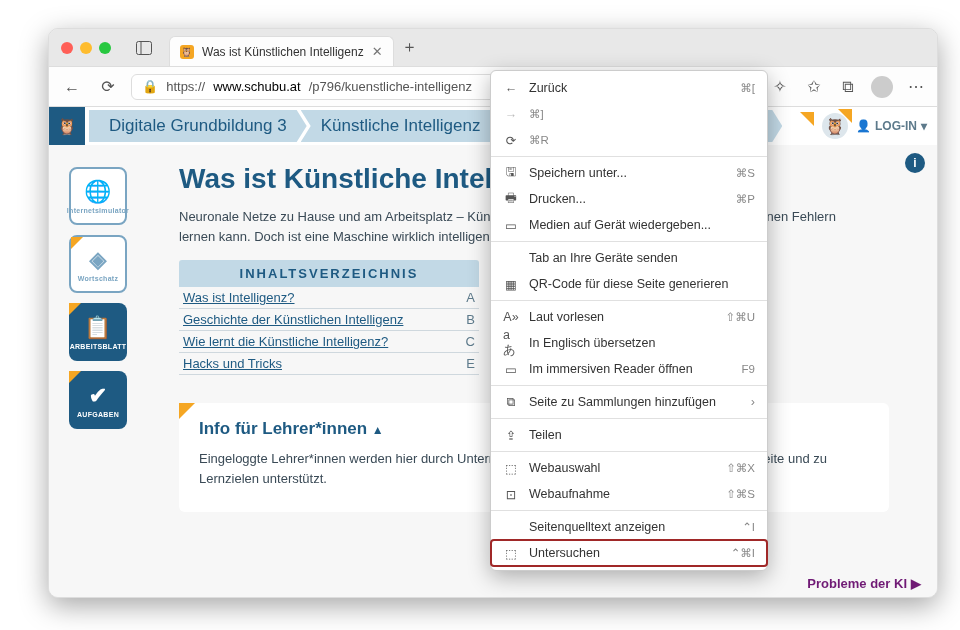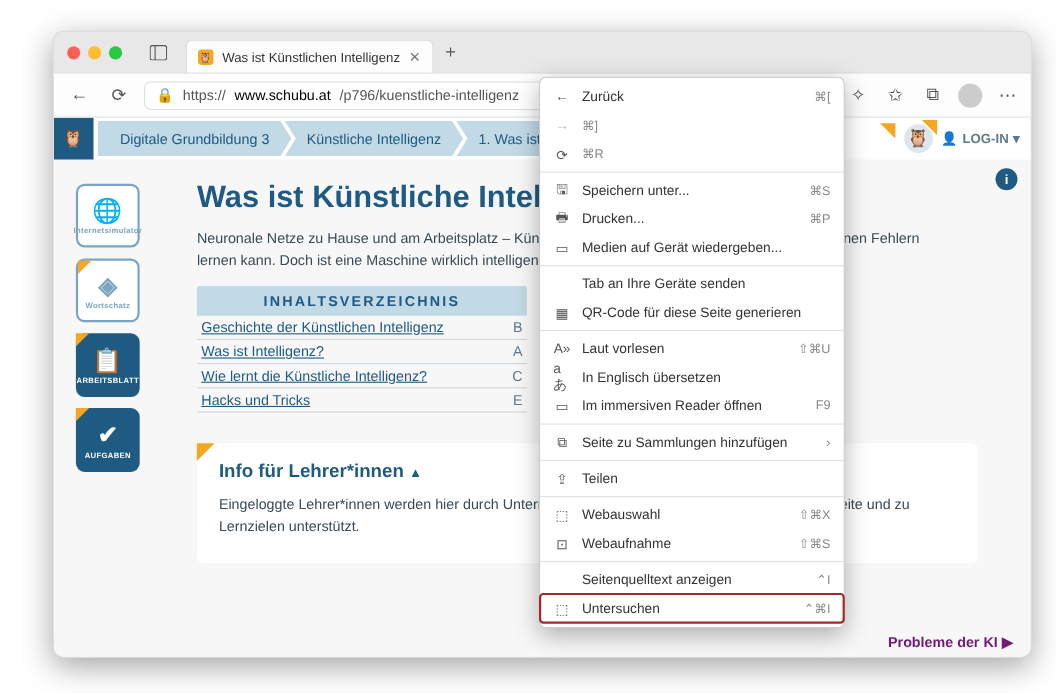--- a/index.html
+++ b/index.html
@@ -24,21 +24,21 @@
 .addr .domain { color:#000; }
 .addr-icons { display:flex; gap:12px; color:#666; font-size:14px; }
 .toolbar-icons { display:flex; gap:12px; color:#555; align-items:center; }
 .toolbar-icons .ic { width:22px; height:22px; display:flex; align-items:center; justify-content:center; }
 .avatar-ic { width:22px; height:22px; border-radius:50%; background:#ccc; }
 
 
 .page { position: relative; height: 492px; background: #f7f7f7; overflow:hidden; }
 .breadcrumb-bar { display:flex; align-items:center; height:38px; background:#fff; }
 .logo-box { width:36px; height:38px; background:#1e5a82; display:flex; align-items:center; justify-content:center; color:#fff; font-size:16px; }
-.crumb { background:#c2d9e6; padding:16px 20px; height:28px; display:flex; align-items:center; font-size:13px; color:#1e5a82; font-weight:500; position:relative; clip-path: polygon(0 0, calc(100% - 10px) 0, 100% 50%, calc(100% - 10px) 100%, 0 100%, 10px 50%); margin-left:-6px; }
+.crumb { background:#c2d9e6; padding:16px 20px; height:28px; display:flex; align-items:center; font-size:17px; color:#1e5a82; font-weight:500; position:relative; clip-path: polygon(0 0, calc(100% - 10px) 0, 100% 50%, calc(100% - 10px) 100%, 0 100%, 10px 50%); margin-left:-6px; }
 .crumb.first { clip-path: polygon(0 0, calc(100% - 10px) 0, 100% 50%, calc(100% - 10px) 100%, 0 100%); margin-left:4px; }
 .login-area { margin-left:auto; display:flex; align-items:center; gap:8px; padding-right:10px; }
 .login-btn { display:flex; align-items:center; gap:4px; font-size:12px; color:#5d7a8b; font-weight:600; }
 .corner-tri { position:absolute; width:0; height:0; border-style:solid; }
 .tri-tr { top:0; right:0; border-width: 0 14px 14px 0; border-color: transparent #f5a623 transparent transparent; }
 .tri-tl { top:0; left:0; border-width: 14px 14px 0 0; border-color: #f5a623 transparent transparent transparent; }
 
 .info-circle { position:absolute; top:46px; right:12px; width:20px; height:20px; border-radius:50%; background:#1e5a82; color:#fff; display:flex; align-items:center; justify-content:center; font-size:12px; font-weight:700; }
 
 .side-tools { position:absolute; left:20px; top:60px; width:58px; display:flex; flex-direction:column; gap:10px; }
@@ -184,26 +184,26 @@
       </div>
     </div>
 
     <div class="main">
       <h1 class="h1">Was ist Künstliche Intelligenz?</h1>
       <p class="lead">Neuronale Netze zu Hause und am Arbeitsplatz – Künstliche Intelligenz ist eine Software, die aus eigenen Fehlern lernen kann. Doch ist eine Maschine wirklich intelligent? Und was ist eigentlich Intelligenz?</p>
 
       <div class="toc-wrap">
         <div class="toc-head">INHALTSVERZEICHNIS</div>
         <div class="toc-item">
+            <a>Was ist Intelligenz?</a>
+            <span class="lt">A</span>
+          </div>
+        <div class="toc-item">
             <a>Geschichte der Künstlichen Intelligenz</a>
             <span class="lt">B</span>
-          </div>
-        <div class="toc-item">
-            <a>Was ist Intelligenz?</a>
-            <span class="lt">A</span>
           </div>
         <div class="toc-item">
             <a>Wie lernt die Künstliche Intelligenz?</a>
             <span class="lt">C</span>
           </div>
         <div class="toc-item">
             <a>Hacks und Tricks</a>
             <span class="lt">E</span>
           </div>
       </div>

